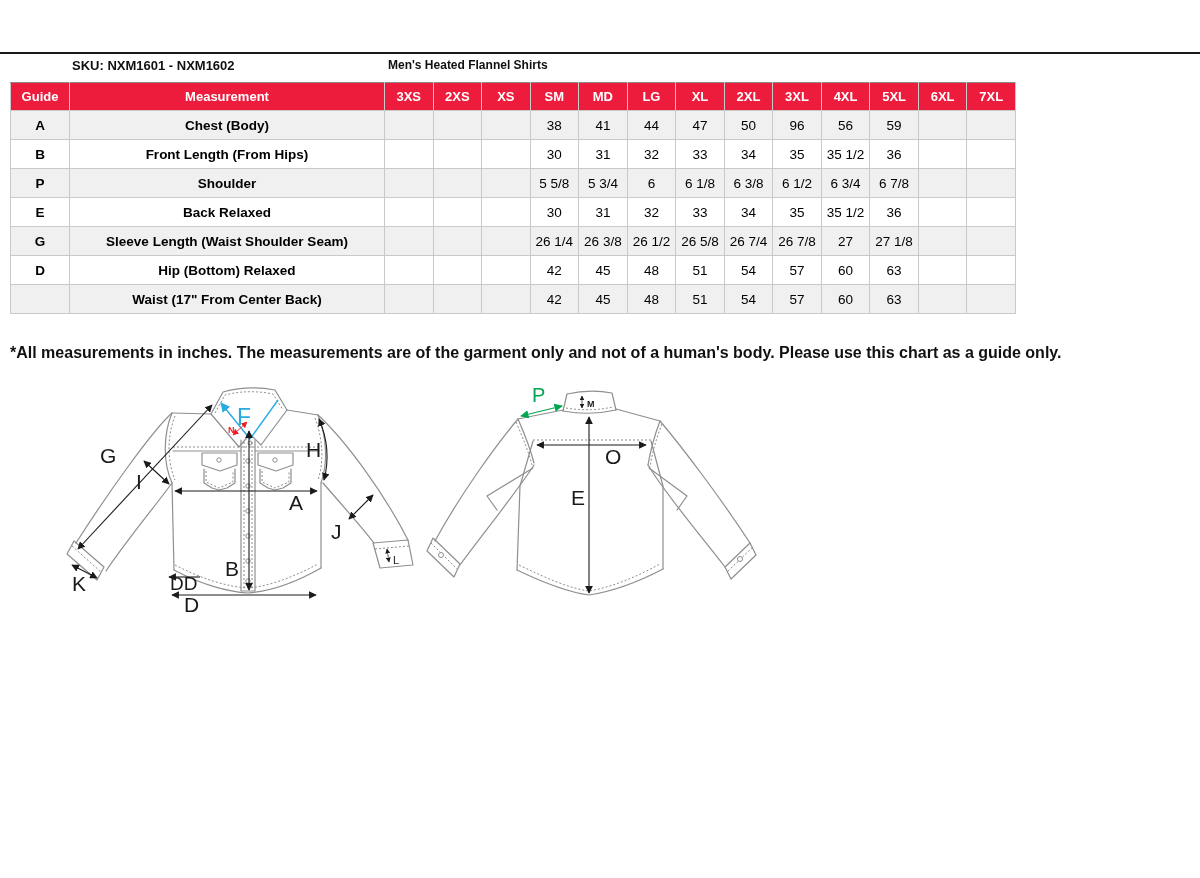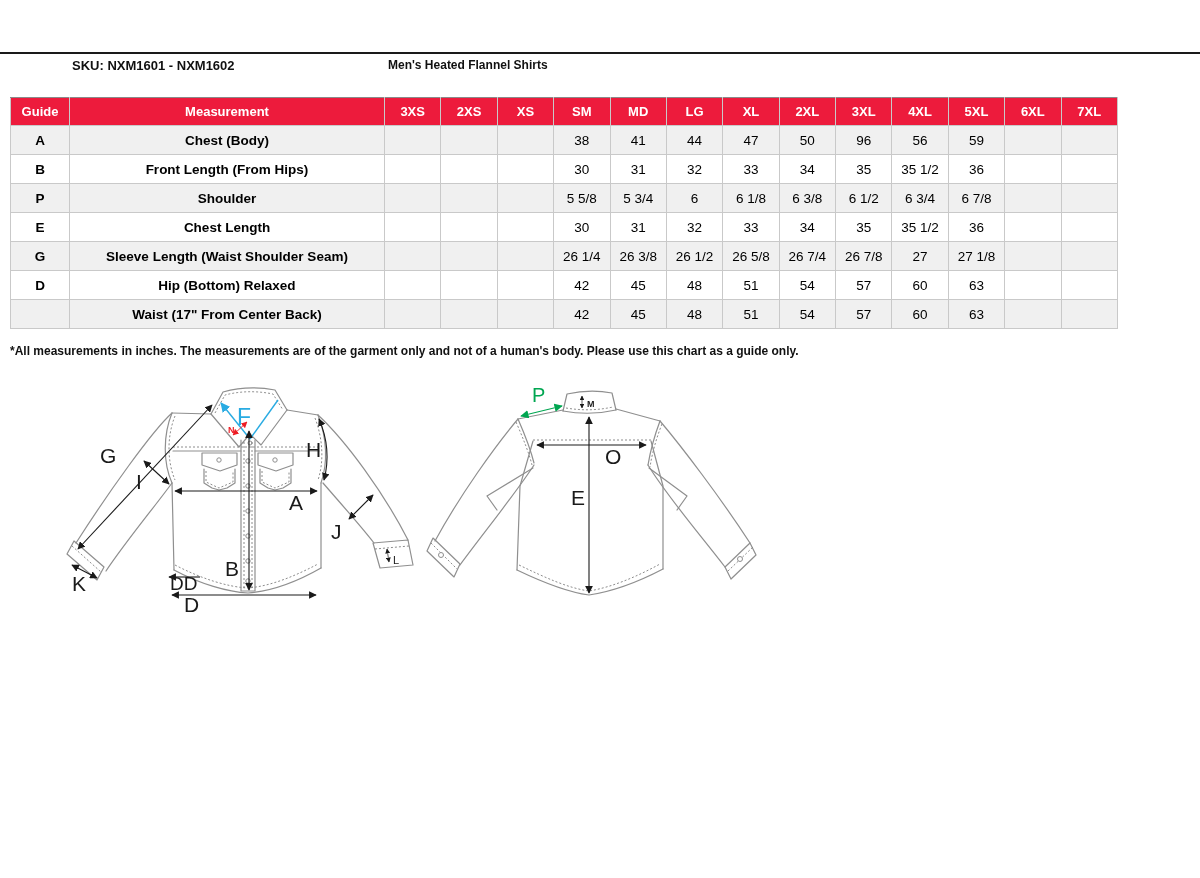--- a/index.html
+++ b/index.html
@@ -4,38 +4,38 @@
 <style>
   html,body{margin:0;padding:0;}
   body{
     width:1200px;height:878px;position:relative;background:#ffffff;
     font-family:"Liberation Sans",sans-serif;color:#111;overflow:hidden;
   }
   .top-rule{position:absolute;left:0;top:52px;width:1200px;height:0;border-top:2px solid #1a1a1a;}
   .title-sku{position:absolute;left:72px;top:58px;font-size:13px;font-weight:bold;white-space:nowrap;}
   .title-product{position:absolute;left:388px;top:58px;font-size:12px;font-weight:bold;white-space:nowrap;}
   .size-table{
-    position:absolute;left:10px;top:82px;width:1108px;
-    border-collapse:collapse;table-layout:fixed;margin-top:15px;
+    position:absolute;left:10px;top:82px;width:1006px;
+    border-collapse:collapse;table-layout:fixed;
   }
   .size-table th{
     background:#ED1B3C;color:#ffffff;font-size:13px;font-weight:bold;
     height:27px;border:1px solid #c9c9c9;border-top:1px solid #8a8a8a;
     text-align:center;padding:0;
   }
   .size-table th:nth-child(1){width:58px;}
   .size-table th:nth-child(2){width:314px;}
   .size-table td{
     height:28px;border:1px solid #c9c9c9;text-align:center;
     font-size:13.5px;padding:0;background:#ffffff;color:#000;
     white-space:nowrap;overflow:hidden;
   }
   .size-table tbody tr:nth-child(odd) td{background:#F0F0F0;}
   .size-table td.guide,.size-table td.meas{font-weight:bold;}
-  .footnote{position:absolute;left:10px;top:344px;font-size:12px;font-weight:bold;white-space:nowrap;}
+  .footnote{position:absolute;left:10px;top:344px;font-size:16px;font-weight:bold;white-space:nowrap;}
   .front-svg{position:absolute;left:60px;top:383px;}
   .back-svg{position:absolute;left:420px;top:383px;}
   svg{overflow:visible;}
   .ol{stroke:#8f8f8f;stroke-width:1.2;fill:none;stroke-linejoin:round;stroke-linecap:round;}
   .st{stroke:#6f6f6f;stroke-width:0.8;fill:none;stroke-dasharray:2 2;}
   .ml{stroke:#1a1a1a;stroke-width:1.1;fill:none;}
   .ml-sm{stroke:#1a1a1a;stroke-width:0.7;fill:none;}
   .ml-red{stroke:#ED1C24;stroke-width:0.9;fill:none;}
   .ml-cyan{stroke:#29ABE2;stroke-width:1.4;fill:none;}
   .ml-green{stroke:#00A651;stroke-width:1.2;fill:none;}
@@ -121,21 +121,21 @@
         <td class="val">6 1/8</td>
         <td class="val">6 3/8</td>
         <td class="val">6 1/2</td>
         <td class="val">6 3/4</td>
         <td class="val">6 7/8</td>
         <td class="val"></td>
         <td class="val"></td>
       </tr>
       <tr>
         <td class="guide">E</td>
-        <td class="meas">Chest Length</td>
+        <td class="meas">Back Relaxed</td>
         <td class="val"></td>
         <td class="val"></td>
         <td class="val"></td>
         <td class="val">30</td>
         <td class="val">31</td>
         <td class="val">32</td>
         <td class="val">33</td>
         <td class="val">34</td>
         <td class="val">35</td>
         <td class="val">35 1/2</td>

